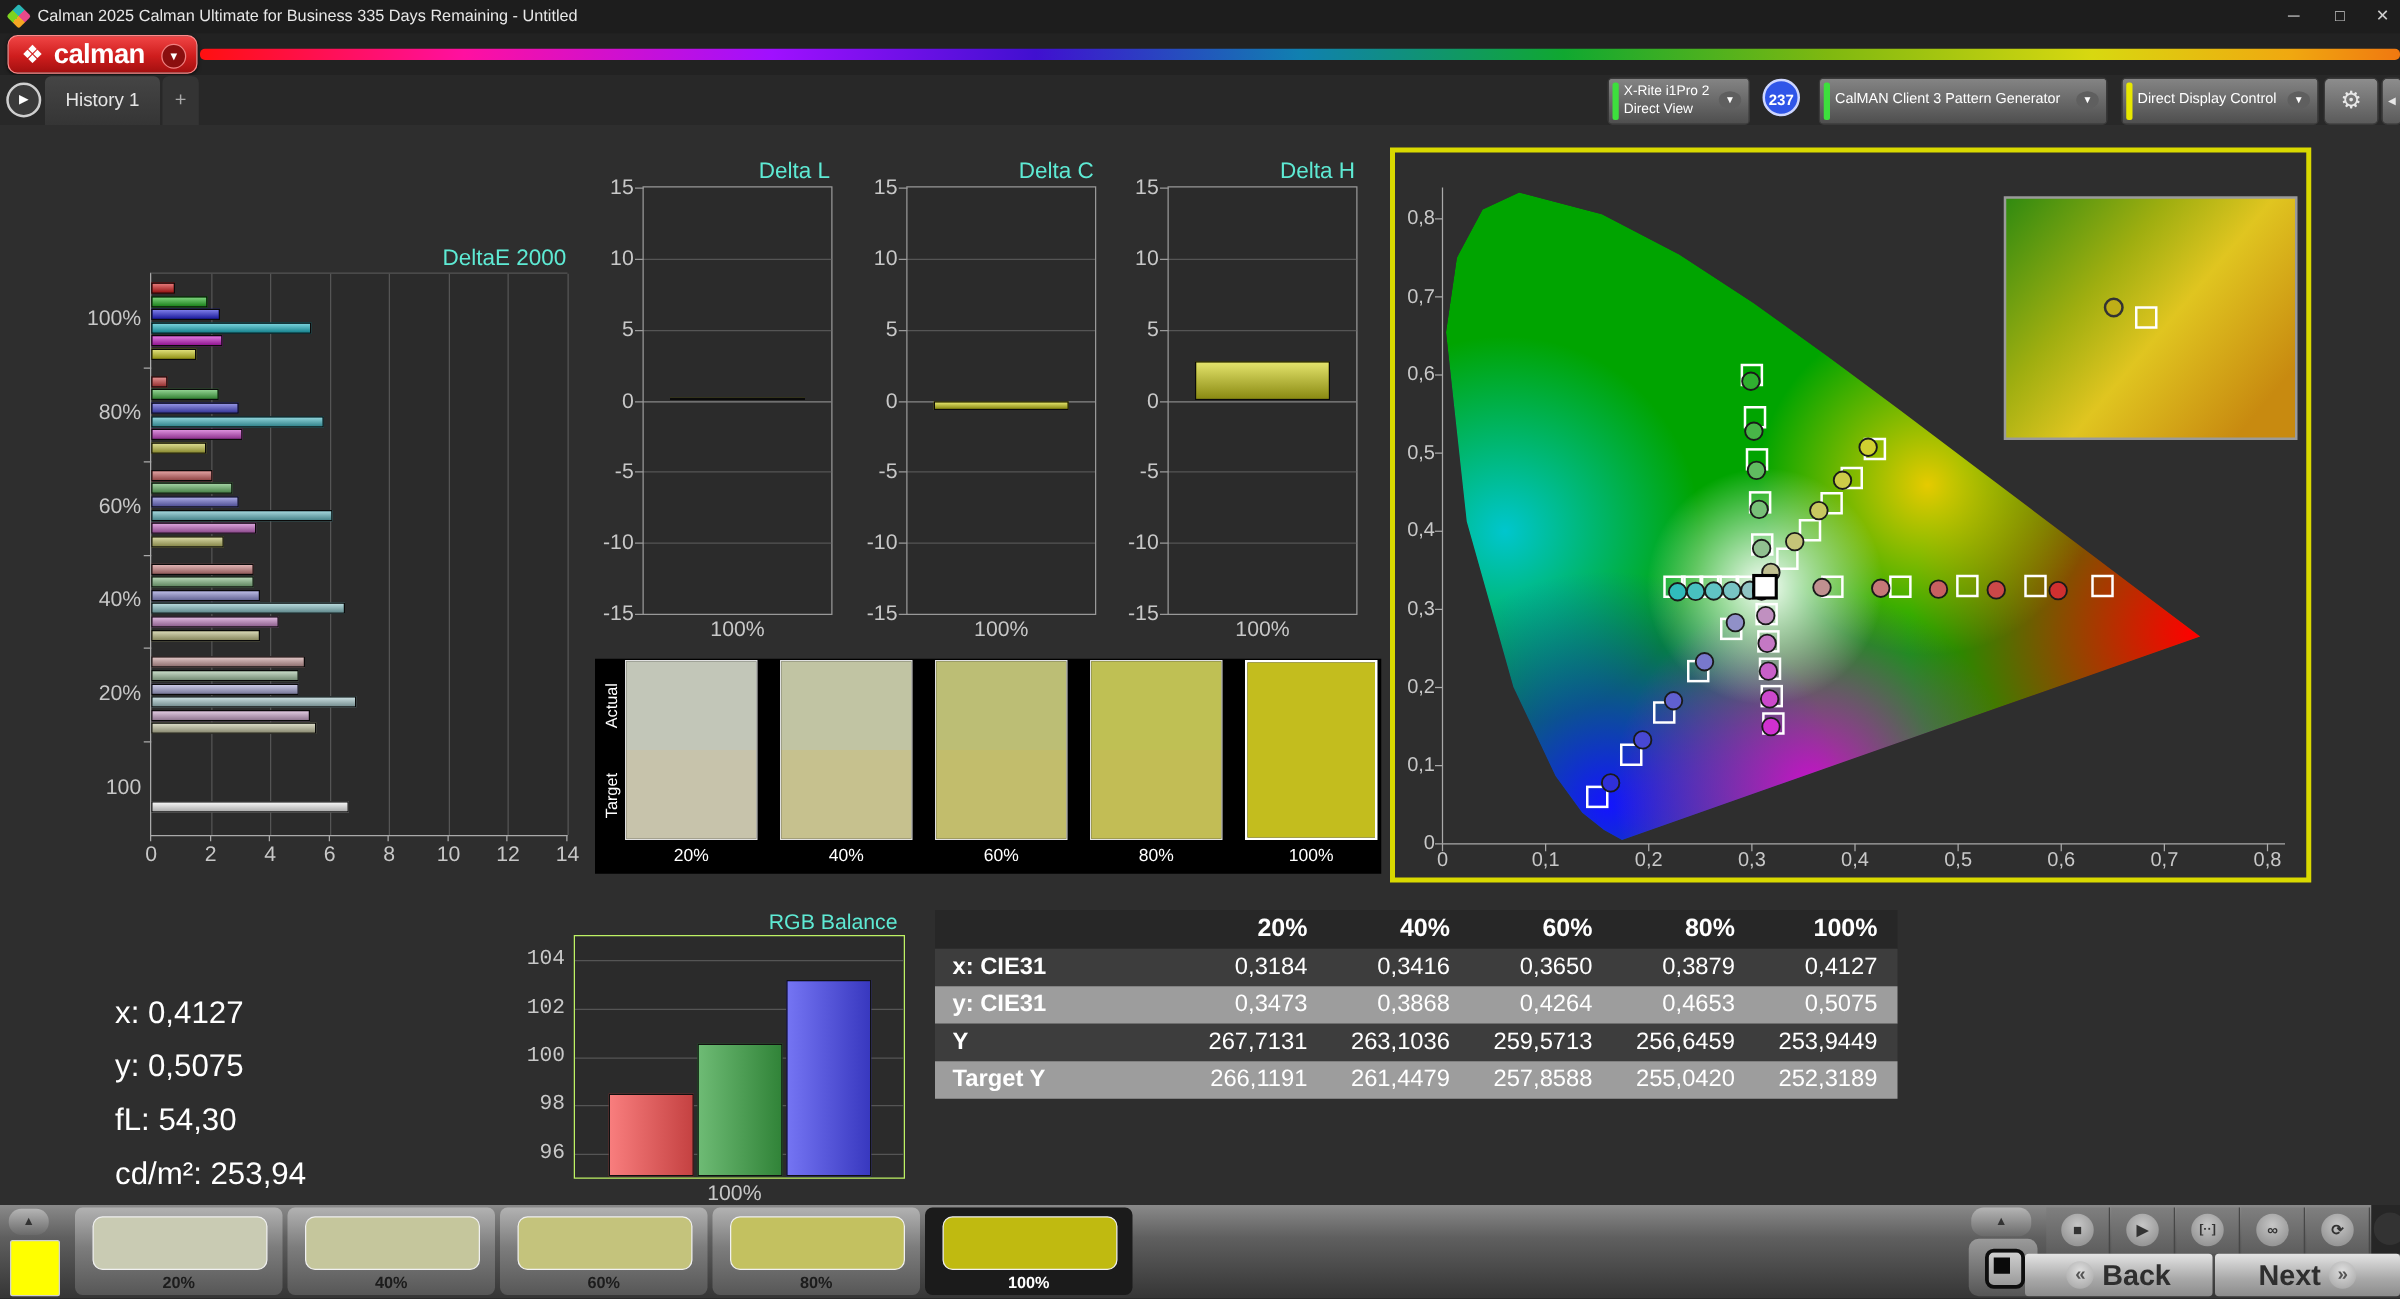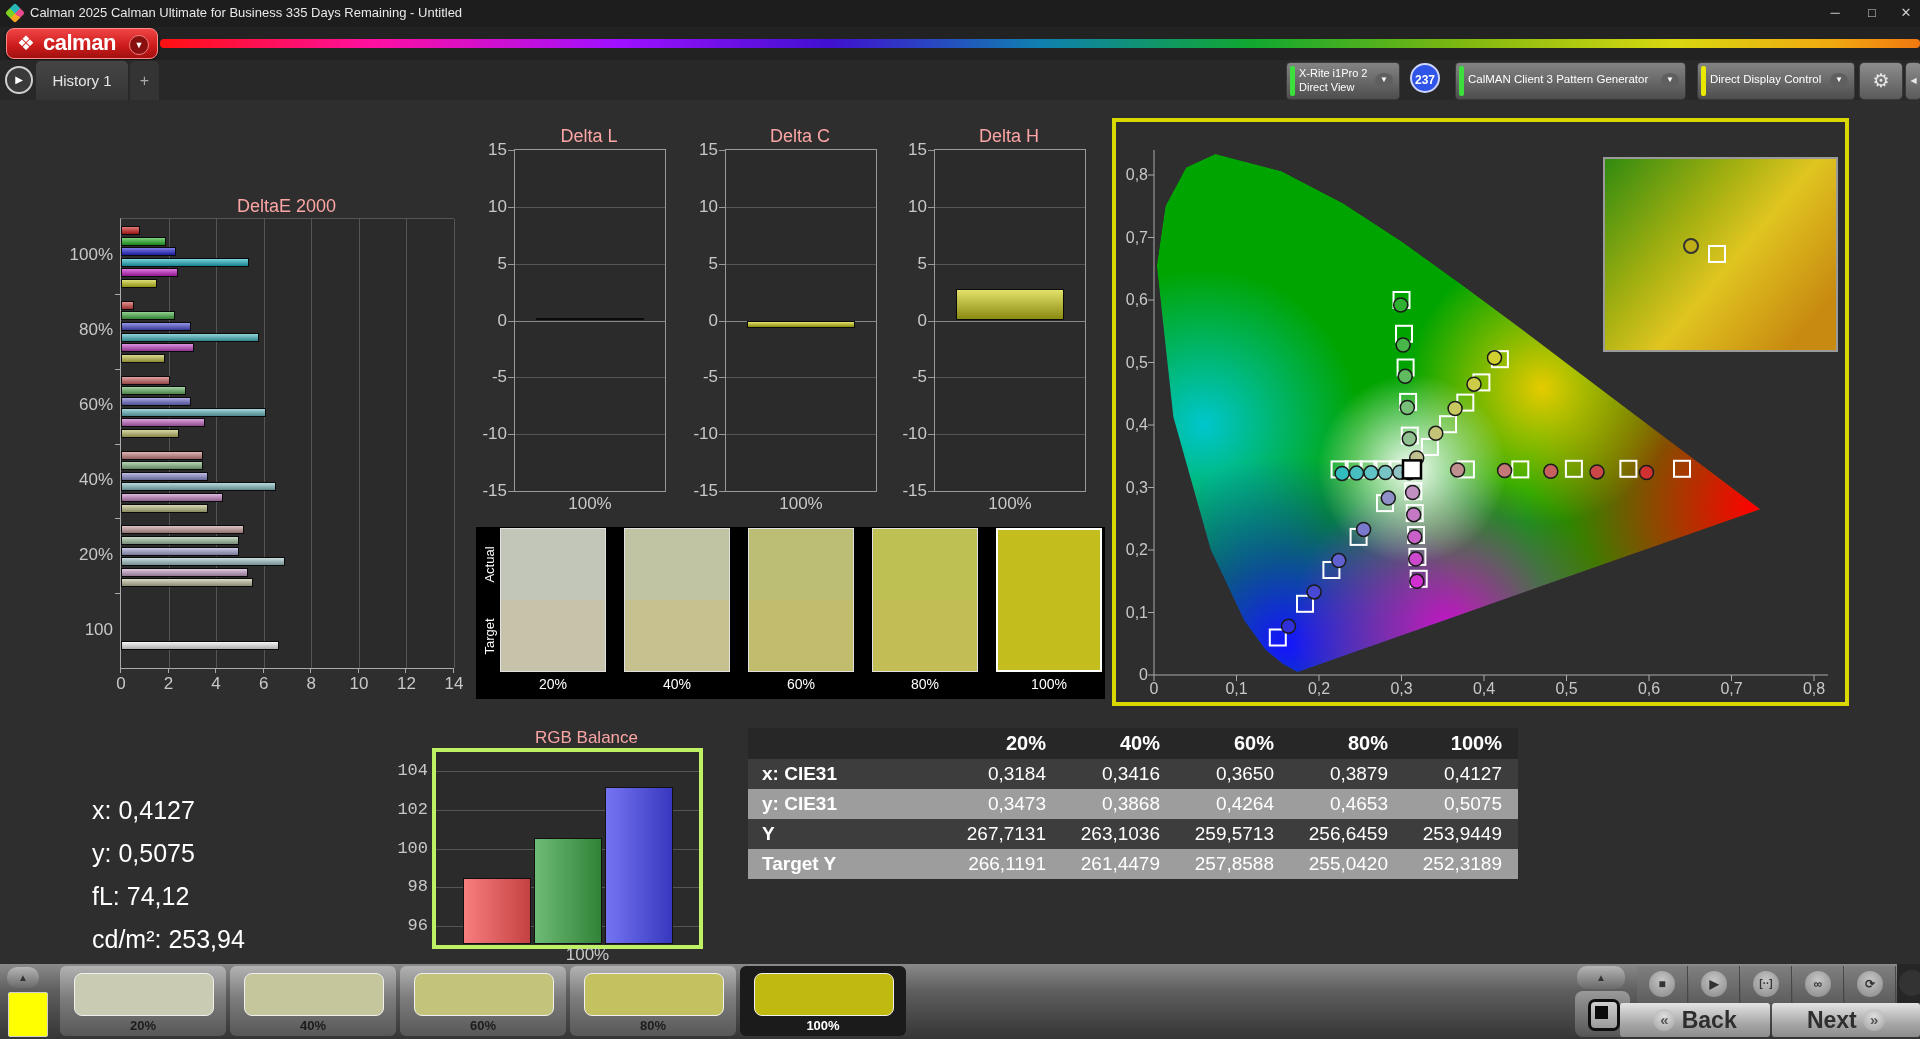--- a/index.html
+++ b/index.html
@@ -28,21 +28,21 @@
   .toolbox{top:2px;height:36px;border-radius:4px;border:1px solid #3a3a3a;
            background:linear-gradient(180deg,#848484,#4e4e4e);color:#fff;}
   .toolbar-colorbar{left:3px;top:3px;width:5px;height:30px;border-radius:2px;}
   .ddarrow{top:10px;width:18px;height:14px;border-radius:50%;background:#5f5f5f;color:#fff;
            font-size:8px;line-height:14px;text-align:center;}
   .badge237{left:1410px;top:3px;width:30px;height:30px;border-radius:50%;background:#2f55e8;border:2px solid #cdd6ff;
             color:#fff;font-weight:bold;font-size:12px;line-height:30px;text-align:center;box-sizing:border-box;}
   .sqbtn{top:2px;height:36px;border-radius:5px;border:1px solid #3a3a3a;
          background:linear-gradient(180deg,#8d8d8d,#5a5a5a);color:#e8e8e8;text-align:center;}
   
-  .charttitle{color:#fca5a5;font-size:18px;text-align:center;}
+  .charttitle{color:#5eead4;font-size:18px;text-align:right;}
   .plot{background:#2b2b2b;}
   .ticklabel{position:absolute;color:#c8c8c8;font-size:17px;}
   .gridline{position:absolute;background:#555;}
   
   .strip{left:476px;top:527px;width:629px;height:172px;background:#000;}
   .rotlabel{position:absolute;color:#fff;font-size:13px;transform:rotate(-90deg);transform-origin:center;width:70px;text-align:center;}
   
   .trow{display:flex;width:770px;height:30px;line-height:30px;color:#fff;font-size:19px;}
   .trow .lbl{width:200px;padding-left:14px;font-weight:bold;box-sizing:border-box;}
   .trow .val{width:114px;text-align:right;padding-right:16px;box-sizing:border-box;}
@@ -435,25 +435,25 @@
       <div class="cielabel" style="left:267.5px;top:558px;width:36px;text-align:center;">0,3</div>
       <div class="cielabel" style="left:350.0px;top:558px;width:36px;text-align:center;">0,4</div>
       <div class="cielabel" style="left:432.5px;top:558px;width:36px;text-align:center;">0,5</div>
       <div class="cielabel" style="left:515.0px;top:558px;width:36px;text-align:center;">0,6</div>
       <div class="cielabel" style="left:597.5px;top:558px;width:36px;text-align:center;">0,7</div>
       <div class="cielabel" style="left:680.0px;top:558px;width:36px;text-align:center;">0,8</div>
     </div>
 
   <div class="abs" style="left:92px;top:796px;font-size:25px;color:#fff;">x: 0,4127</div>
   <div class="abs" style="left:92px;top:839px;font-size:25px;color:#fff;">y: 0,5075</div>
-  <div class="abs" style="left:92px;top:882px;font-size:25px;color:#fff;">fL: 74,12</div>
+  <div class="abs" style="left:92px;top:882px;font-size:25px;color:#fff;">fL: 54,30</div>
   <div class="abs" style="left:92px;top:925px;font-size:25px;color:#fff;">cd/m²: 253,94</div>
 
   <div class="abs charttitle" style="left:455px;top:728px;width:263px;font-size:17px;">RGB Balance</div>
-  <div id="rgb-plot" class="abs plot" style="left:432px;top:748px;width:263px;height:193px;border:4px solid #bef264;font-family:Liberation Mono, monospace;">
+  <div id="rgb-plot" class="abs plot" style="left:459px;top:748px;width:263px;height:193px;border:1px solid #bef264;font-family:Liberation Mono, monospace;">
       <div class="gridline" style="left:0;top:19.3px;width:263px;height:1px;"></div>
       <div style="position:absolute;left:-44px;top:9.3px;width:36px;text-align:right;color:#c8c8c8;font-size:17px;">104</div>
       <div class="gridline" style="left:0;top:57.9px;width:263px;height:1px;"></div>
       <div style="position:absolute;left:-44px;top:47.9px;width:36px;text-align:right;color:#c8c8c8;font-size:17px;">102</div>
       <div class="gridline" style="left:0;top:96.5px;width:263px;height:1px;"></div>
       <div style="position:absolute;left:-44px;top:86.5px;width:36px;text-align:right;color:#c8c8c8;font-size:17px;">100</div>
       <div class="gridline" style="left:0;top:135.1px;width:263px;height:1px;"></div>
       <div style="position:absolute;left:-44px;top:125.1px;width:36px;text-align:right;color:#c8c8c8;font-size:17px;">98</div>
       <div class="gridline" style="left:0;top:173.7px;width:263px;height:1px;"></div>
       <div style="position:absolute;left:-44px;top:163.7px;width:36px;text-align:right;color:#c8c8c8;font-size:17px;">96</div>

